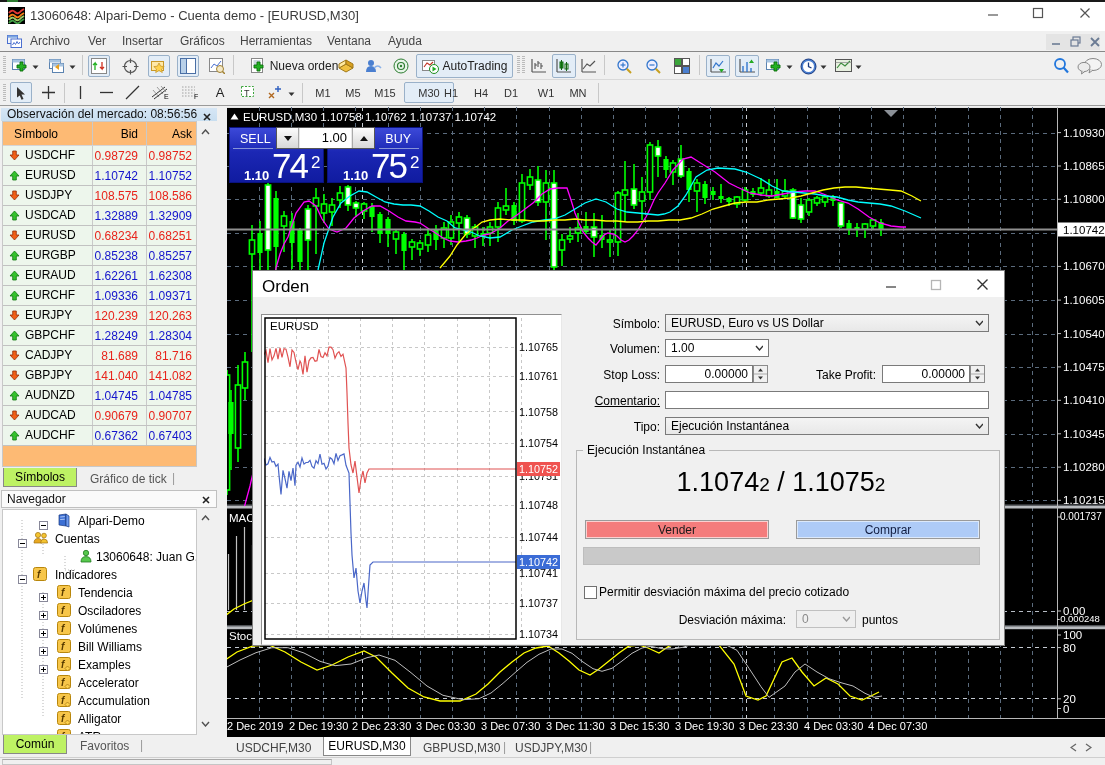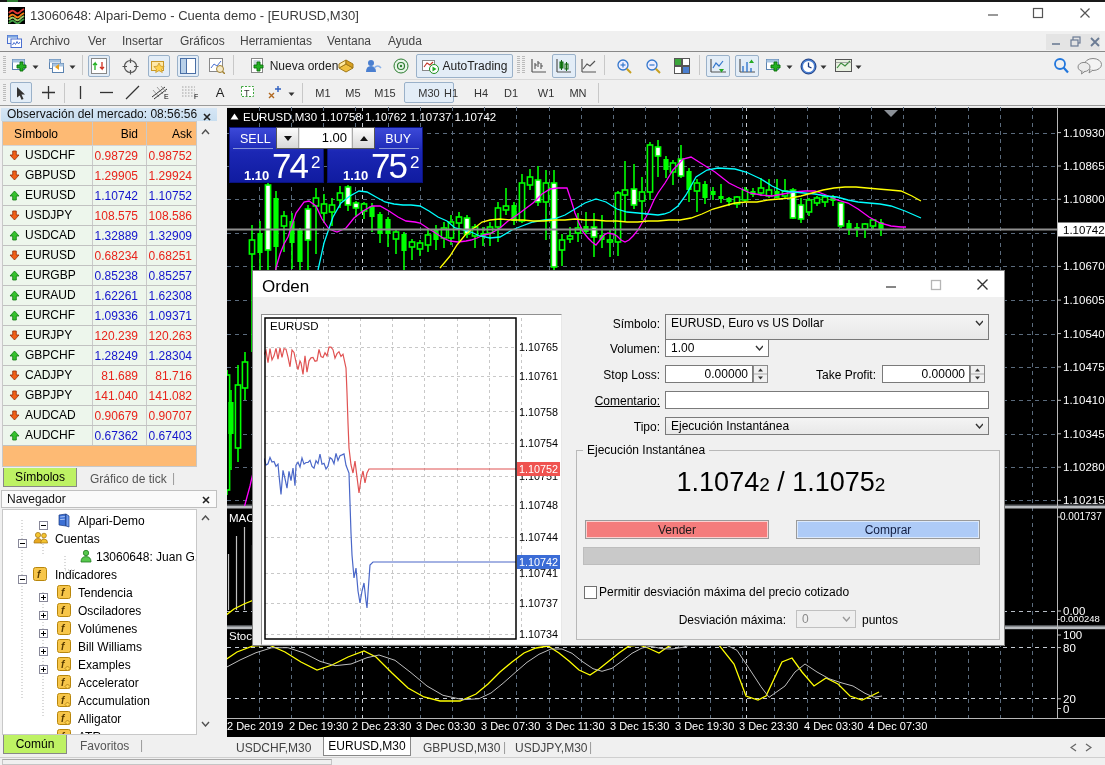--- a/index.html
+++ b/index.html
@@ -437,32 +437,20 @@
           <span>USDCHF</span>
         </div>
         <div class="mwb" style="color:#e8231a">0.98729</div>
         <div class="mwa" style="color:#e8231a">0.98752</div>
         <div class="colsep" style="left:89px"></div>
         <div class="colsep" style="left:143px"></div>
       </div>
       <div class="mwrow">
         <div class="mwsym">
           <svg width="11" height="11" viewBox="0 0 11 11">
-            <path d="M5.5 10 L10 5 L7.3 5 L7.3 1 L3.7 1 L3.7 5 L1 5 Z" fill="#f06018" stroke="#952d05" stroke-width="0.8"></path>
-          </svg>
-          <span>GBPUSD</span>
-        </div>
-        <div class="mwb" style="color:#e8231a">1.29905</div>
-        <div class="mwa" style="color:#e8231a">1.29924</div>
-        <div class="colsep" style="left:89px"></div>
-        <div class="colsep" style="left:143px"></div>
-      </div>
-      <div class="mwrow">
-        <div class="mwsym">
-          <svg width="11" height="11" viewBox="0 0 11 11">
             <path d="M5.5 1 L10 6 L7.3 6 L7.3 10 L3.7 10 L3.7 6 L1 6 Z" fill="#35c12d" stroke="#0f7a0f" stroke-width="0.8"></path>
           </svg>
           <span>EURUSD</span>
         </div>
         <div class="mwb" style="color:#1414cc">1.10742</div>
         <div class="mwa" style="color:#1414cc">1.10752</div>
         <div class="colsep" style="left:89px"></div>
         <div class="colsep" style="left:143px"></div>
       </div>
       <div class="mwrow">
@@ -575,20 +563,32 @@
       </div>
       <div class="mwrow">
         <div class="mwsym">
           <svg width="11" height="11" viewBox="0 0 11 11">
             <path d="M5.5 10 L10 5 L7.3 5 L7.3 1 L3.7 1 L3.7 5 L1 5 Z" fill="#f06018" stroke="#952d05" stroke-width="0.8"></path>
           </svg>
           <span>GBPJPY</span>
         </div>
         <div class="mwb" style="color:#e8231a">141.040</div>
         <div class="mwa" style="color:#e8231a">141.082</div>
+        <div class="colsep" style="left:89px"></div>
+        <div class="colsep" style="left:143px"></div>
+      </div>
+      <div class="mwrow">
+        <div class="mwsym">
+          <svg width="11" height="11" viewBox="0 0 11 11">
+            <path d="M5.5 1 L10 6 L7.3 6 L7.3 10 L3.7 10 L3.7 6 L1 6 Z" fill="#35c12d" stroke="#0f7a0f" stroke-width="0.8"></path>
+          </svg>
+          <span>AUDNZD</span>
+        </div>
+        <div class="mwb" style="color:#1414cc">1.04745</div>
+        <div class="mwa" style="color:#1414cc">1.04785</div>
         <div class="colsep" style="left:89px"></div>
         <div class="colsep" style="left:143px"></div>
       </div>
       <div class="mwrow">
         <div class="mwsym">
           <svg width="11" height="11" viewBox="0 0 11 11">
             <path d="M5.5 10 L10 5 L7.3 5 L7.3 1 L3.7 1 L3.7 5 L1 5 Z" fill="#f06018" stroke="#952d05" stroke-width="0.8"></path>
           </svg>
           <span>AUDCAD</span>
         </div>
@@ -1171,21 +1171,21 @@
         <text x="255" y="260.1" font-size="10.8" fill="#000" font-family="Liberation Sans">1.10741</text>
         <text x="255" y="289.9" font-size="10.8" fill="#000" font-family="Liberation Sans">1.10737</text>
         <text x="255" y="320.6" font-size="10.8" fill="#000" font-family="Liberation Sans">1.10734</text>
         <rect x="253" y="145" width="43" height="14" fill="#ef5350"></rect>
         <text x="255" y="156" font-size="10.8" fill="#fff" font-family="Liberation Sans">1.10752</text>
         <rect x="253" y="238" width="43" height="14" fill="#3b6cd6"></rect>
         <text x="255" y="249" font-size="10.8" fill="#fff" font-family="Liberation Sans">1.10742</text>
       </svg>
     </div>
   <div class="flabel" style="left:305px;top:46px;width:102px;">Símbolo:</div>
-  <div class="fcombo" style="left:412px;top:43px;width:324px;height:26px;padding:1px 0 0 5px;">EURUSD, Euro vs US Dollar<svg class="chev" width="9" height="9" style="top:4px;">
+  <div class="fcombo" style="left:412px;top:43px;width:324px;height:18px;padding:1px 0 0 5px;">EURUSD, Euro vs US Dollar<svg class="chev" width="9" height="9" style="top:4px;">
         <path d="M1 2 L4.5 6 L8 2" stroke="#333" fill="none" stroke-width="1.4"></path>
       </svg></div>
   <div class="flabel" style="left:305px;top:71px;width:102px;">Volumen:</div>
   <div class="finput" style="left:412px;top:68px;width:104px;height:18px;padding:1px 0 0 5px;">1.00<svg class="chev" width="9" height="9" style="top:4px;">
         <path d="M1 2 L4.5 6 L8 2" stroke="#333" fill="none" stroke-width="1.4"></path>
       </svg></div>
   <div class="flabel" style="left:305px;top:97px;width:102px;">Stop Loss:</div>
   <div class="finput" style="left:412px;top:94px;width:88px;height:18px;text-align:right;padding:1px 4px 0 0;">0.00000</div>
   <div class="spin" style="left:500px;top:94px;height:18px;">
       <svg width="13" height="16" style="position:absolute;left:0px;top:0px;">

